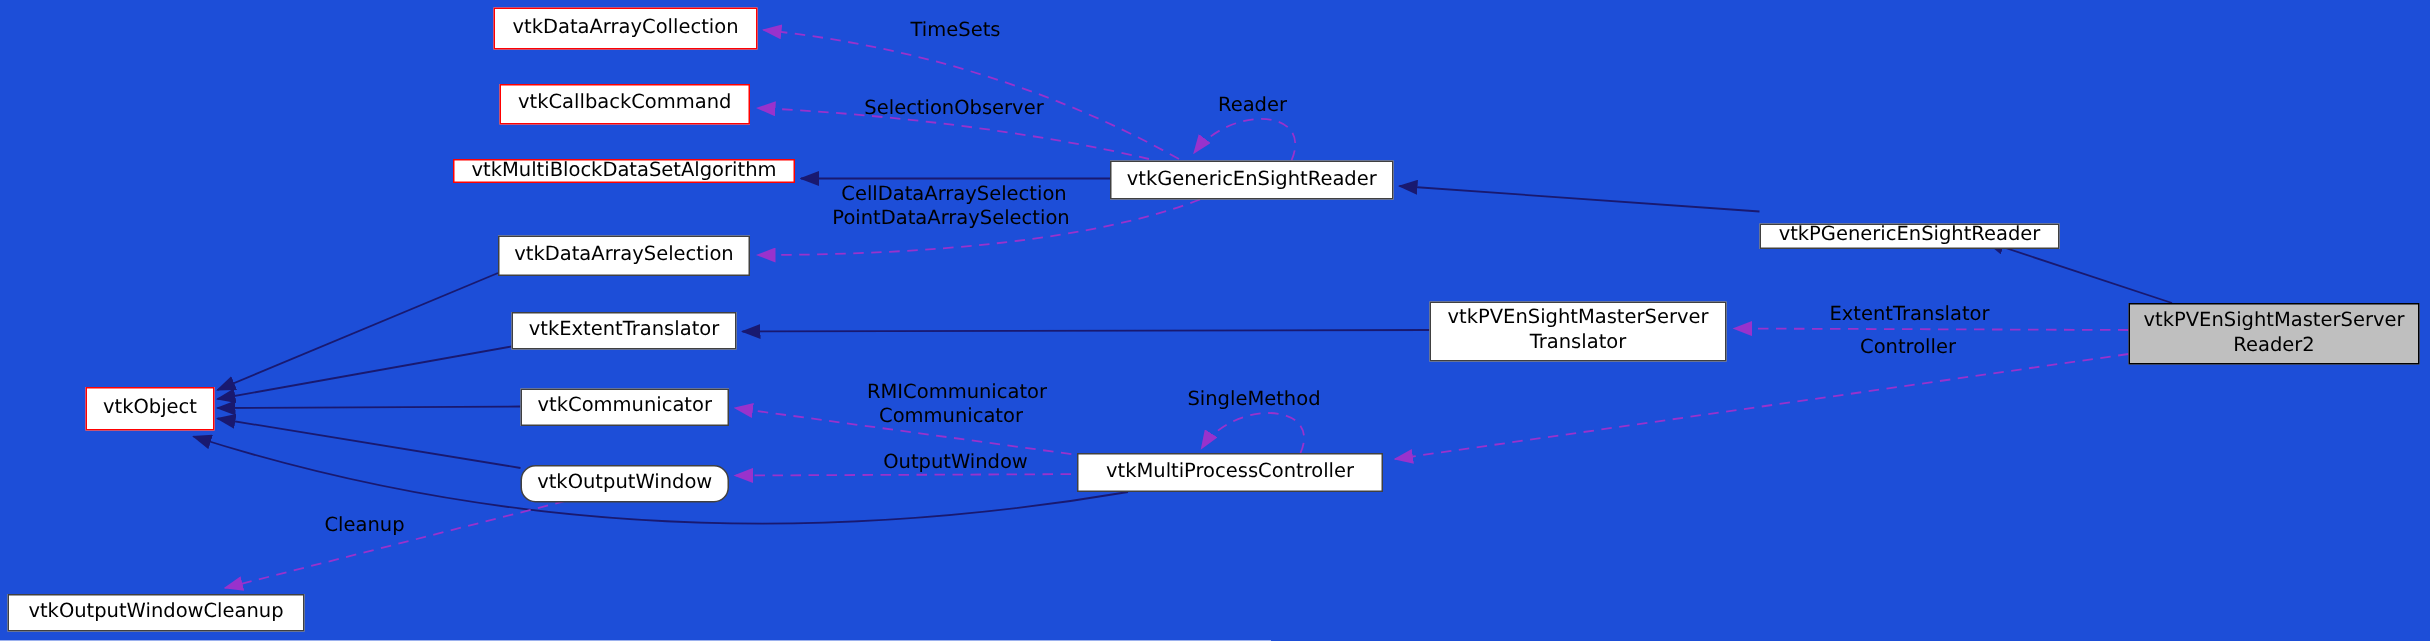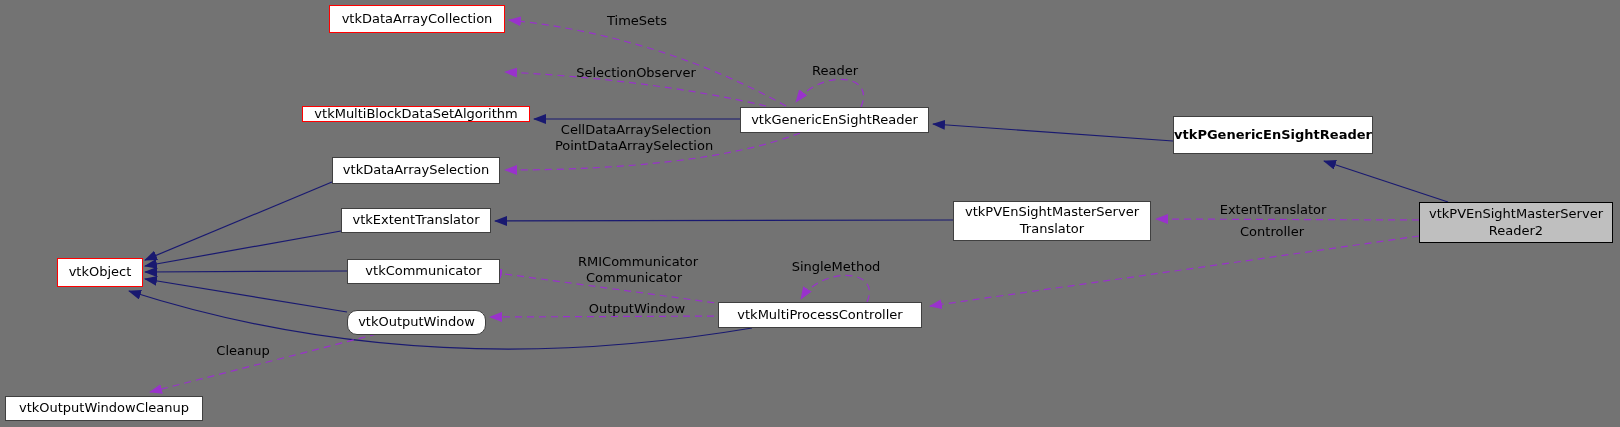--- a/index.html
+++ b/index.html
@@ -1,19 +1,19 @@
 <!DOCTYPE html>
 <html><head>
 <meta charset="utf-8">
 <style>
   html,body{margin:0;padding:0;background:#ffffff;}
   #canvas{
     position:relative;
     width:1620px;height:427px;
-    background:#737373;
+    background:#1d4ed8;
     font-family:"DejaVu Sans","Liberation Sans",sans-serif;
     overflow:hidden;
   }
   #edges{position:absolute;left:0;top:0;width:1620px;height:427px;}
   .node{
     position:absolute;
     box-sizing:border-box;
     background:#ffffff;
     border:1px solid #404040;
     color:#000000;
@@ -76,54 +76,57 @@
       <path d="M 738 316 L 490 317" marker-end="url(#purpleArrow)"></path>
       <path d="M 867 302 C 882 268 822 266 801 299" marker-end="url(#purpleArrow)"></path>
       <path d="M 377 334 L 150 392" marker-end="url(#purpleArrow)"></path>
     </g>
   </svg>
 
   <div class="node red" style="left:329px;top:5px;width:176px;height:28px;">
     <span>vtkDataArrayCollection</span>
   </div>
 
+  <div class="node red" style="left:333px;top:56px;width:167px;height:27px;">
+    <span>vtkCallbackCommand</span>
+  </div>
 
   <div class="node red" style="left:302px;top:106px;width:228px;height:16px;">
     <span>vtkMultiBlockDataSetAlgorithm</span>
   </div>
 
   <div class="node" style="left:332px;top:157px;width:168px;height:27px;">
     <span>vtkDataArraySelection</span>
   </div>
 
   <div class="node" style="left:341px;top:208px;width:150px;height:25px;">
     <span>vtkExtentTranslator</span>
   </div>
 
   <div class="node red" style="left:57px;top:258px;width:86px;height:29px;">
     <span>vtkObject</span>
   </div>
 
-  <div class="node" style="left:347px;top:259px;width:153px;height:25px;">
+  <div class="node" style="left:347px;top:259px;width:139px;height:25px;">
     <span>vtkCommunicator</span>
   </div>
 
   <div class="node" style="left:347px;top:310px;width:139px;height:25px;border-radius:10px;">
     <span>vtkOutputWindow</span>
   </div>
 
   <div class="node" style="left:5px;top:396px;width:198px;height:25px;">
     <span>vtkOutputWindowCleanup</span>
   </div>
 
   <div class="node" style="left:740px;top:107px;width:189px;height:26px;">
     <span>vtkGenericEnSightReader</span>
   </div>
 
-  <div class="node" style="left:1173px;top:116px;width:200px;height:38px;font-weight:bold;">
+  <div class="node" style="left:1173px;top:149px;width:200px;height:17px;">
     <span>vtkPGenericEnSightReader</span>
   </div>
 
   <div class="node" style="left:953px;top:201px;width:198px;height:40px;">
     <span>vtkPVEnSightMasterServer</span>
     <span>Translator</span>
   </div>
 
   <div class="node" style="left:718px;top:302px;width:204px;height:26px;">
     <span>vtkMultiProcessController</span>

